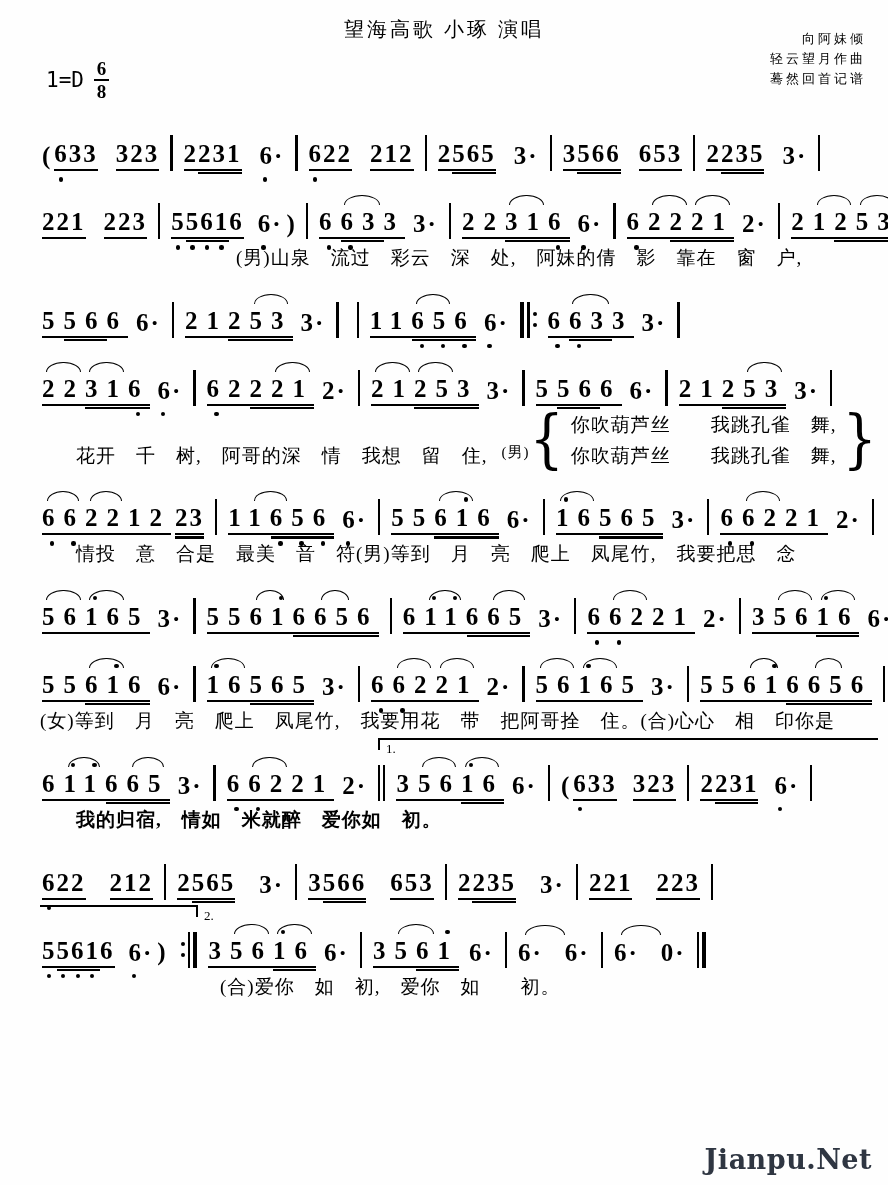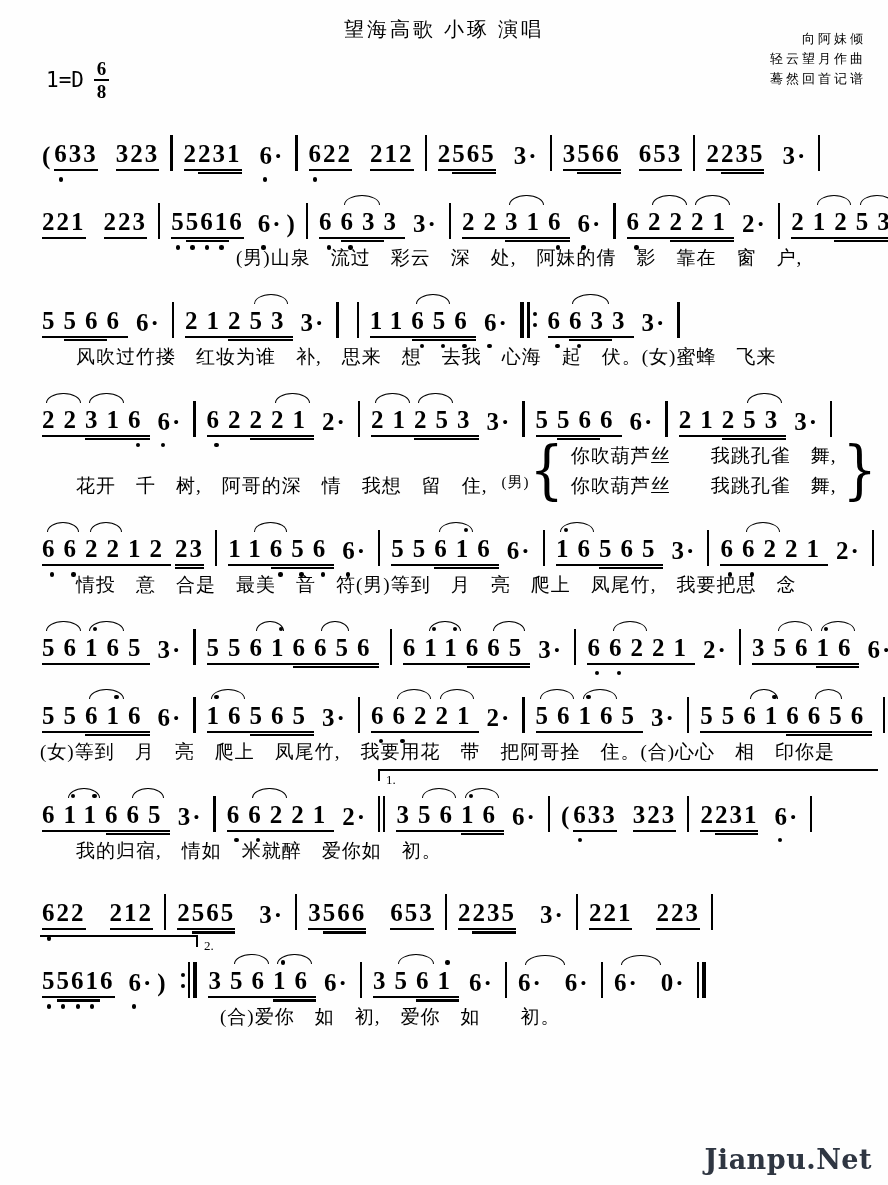--- a/index.html
+++ b/index.html
@@ -281,21 +281,20 @@
             <i class="arc" style="left: 29%; width: 40%;"></i>
           </span>
           <span class="sp" style="width: 4px;"></span>
           <span class="ng">
             <span class="d">3·</span>
           </span>
           <span class="bar">
             <i class="bl"></i>
           </span>
         </div>
-        <div class="lyr" style="padding-left: 36px;"><span>风吹过竹搂　红妆为谁　补,　思来　想　去我　心海　起　伏。(女)蜜蜂　飞来</span></div>
       </div>
       <div class="sys">
         <div class="cells">
           <span class="ng u w">
             <span class="d">22316</span>
             <i class="ld" style="left: 89%;"></i>
             <i class="u2" style="left: 40%; width: 60%;"></i>
             <i class="arc" style="left: 4%; width: 30%;"></i>
             <i class="arc" style="left: 44%; width: 30%;"></i>
           </span>
@@ -634,21 +633,21 @@
             <i class="ld" style="left: 22.5%;"></i>
           </span>
           <span class="bar">
             <i class="bl"></i>
           </span>
         </div>
         <div class="volta" style="left: 338px; right: 0px;">
           <i class="tick l"></i>
           <span class="vlabel" style="left: 8px;">1.</span>
         </div>
-        <div class="lyr" style="padding-left: 36px;"><span>我的归宿,　情如　米就醉　爱你如　初。</span></div>
+        <div class="lyr" style="padding-left: 36px; font-weight: bold;"><span>我的归宿,　情如　米就醉　爱你如　初。</span></div>
       </div>
       <div class="sys">
         <div class="cells">
           <span class="ng u">
             <span class="d">622</span>
             <i class="ld" style="left: 15%;"></i>
           </span>
           <span class="sp" style="width: 20px;"></span>
           <span class="ng u">
             <span class="d">212</span>

